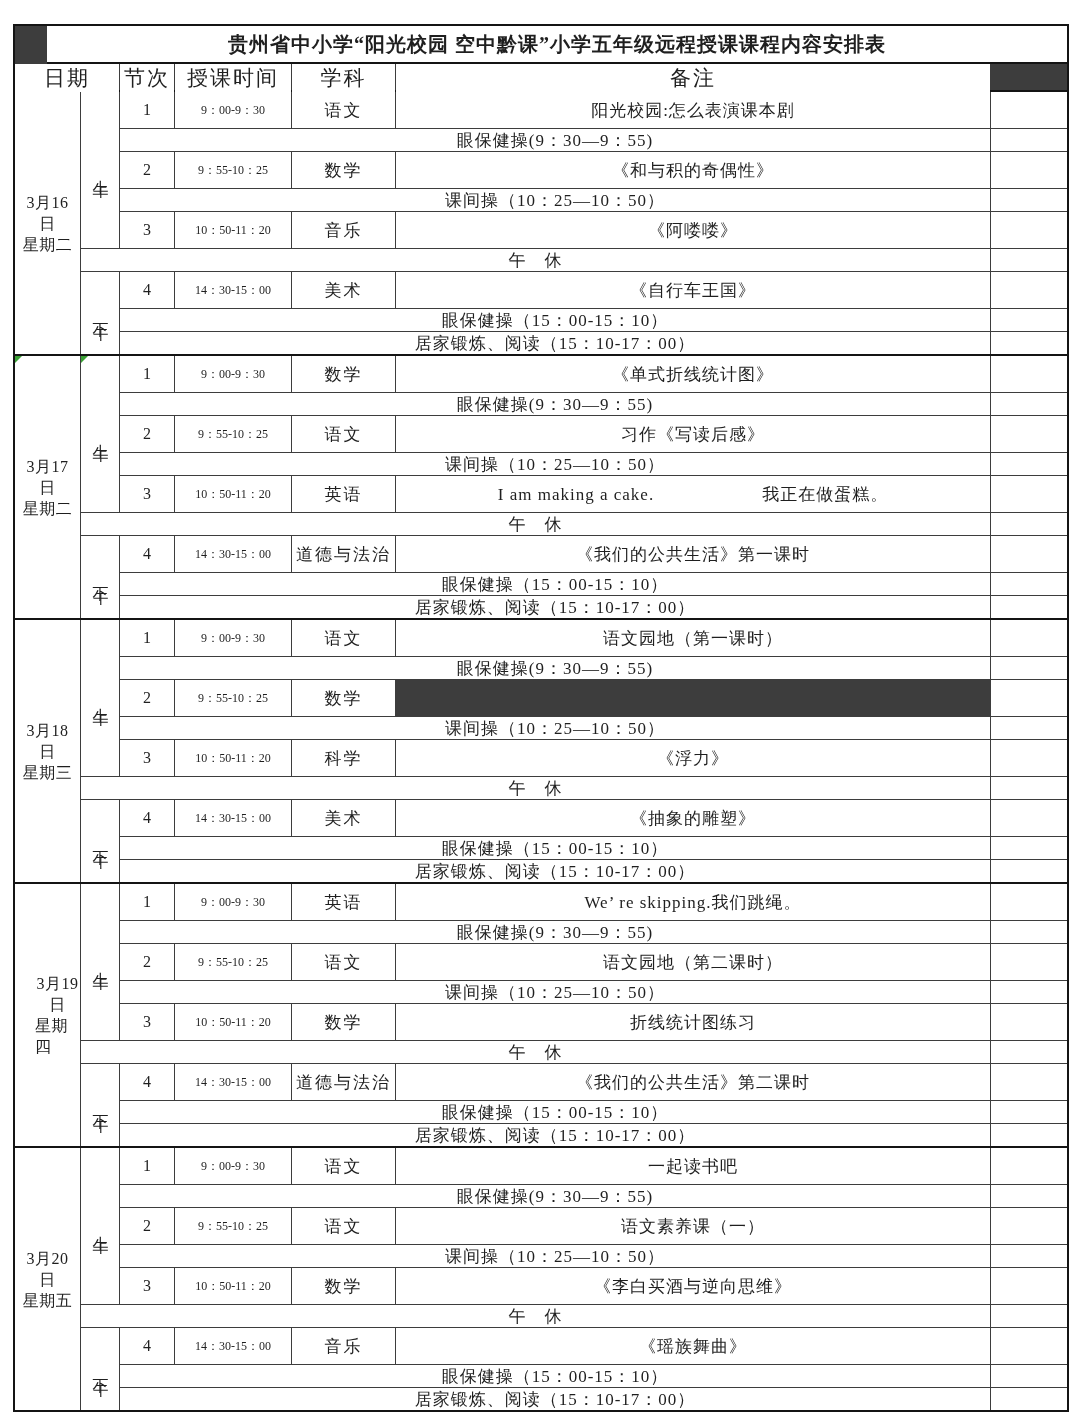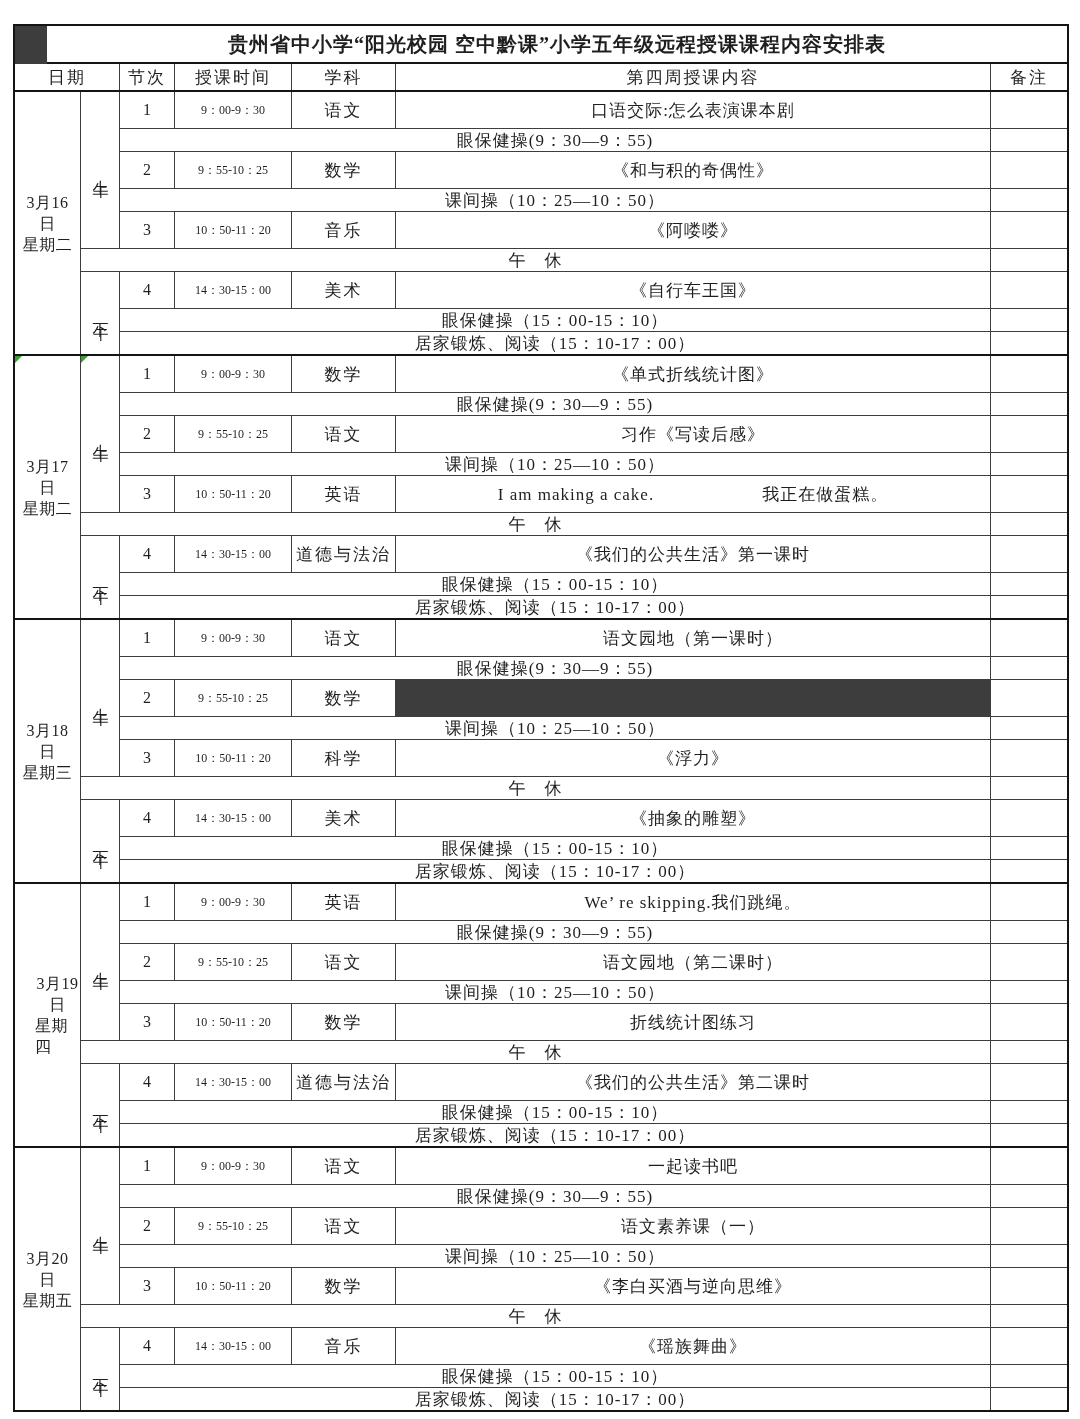--- a/index.html
+++ b/index.html
@@ -14,21 +14,21 @@
   .title{
     background:#fff;height:36px;display:flex;align-items:center;justify-content:center;
     font-size:20px;font-weight:bold;letter-spacing:1px;border-bottom:2px solid #141414;margin-left:32px;
   }
   .header-row{
     display:grid;grid-template-columns:104px 54px 116px 103px 1fr 76px;gap:1px;
     background:#3d3d3d;border-bottom:2px solid #141414;height:26px;
   }
   .header-row>div{
     background:#fff;display:flex;align-items:center;justify-content:center;
-    font-size:17px;letter-spacing:2px;
+    font-size:21px;letter-spacing:2px;
   }
   .day{
     display:grid;
     grid-template-columns:65px 38px 54px 116px 103px 1fr 76px;
     grid-template-rows:36px 22px 36px 22px 36px 22px 36px 22px 22px;
     gap:1px;background:#3d3d3d;
   }
   .day + .day{border-top:2px solid #141414;}
   .day>div{
     background:#fff;position:relative;display:flex;align-items:center;justify-content:center;
@@ -52,40 +52,39 @@
 </head>
 <body>
 
 <div class="sheet">
   <div class="title">贵州省中小学“阳光校园 空中黔课”小学五年级远程授课课程内容安排表</div>
   <div class="header-row">
     <div>日期</div>
     <div>节次</div>
     <div>授课时间</div>
     <div>学科</div>
-    <div>第四周授课内容</div>
     <div>备注</div>
   </div>
   <div id="days">
       <div class="day">
         <div class="date-cell" style="grid-area: 1 / 1 / 10;">
           <div>3月16</div>
           <div>日</div>
           <div>星期二</div>
         </div>
         <div class="session" style="grid-area: 1 / 2 / 6;">
           <span>上午</span>
         </div>
         <div class="session" style="grid-area: 7 / 2 / 10;">
           <span>下午</span>
         </div>
         <div class="num" style="grid-area: 1 / 3;">1</div>
         <div class="time-cell" style="grid-area: 1 / 4;">9：00-9：30</div>
         <div class="subject" style="grid-area: 1 / 5;">语文</div>
-        <div class="content-cell" style="grid-area: 1 / 6;">口语交际:怎么表演课本剧</div>
+        <div class="content-cell" style="grid-area: 1 / 6;">阳光校园:怎么表演课本剧</div>
         <div class="num" style="grid-area: 3 / 3;">2</div>
         <div class="time-cell" style="grid-area: 3 / 4;">9：55-10：25</div>
         <div class="subject" style="grid-area: 3 / 5;">数学</div>
         <div class="content-cell" style="grid-area: 3 / 6;">《和与积的奇偶性》</div>
         <div class="num" style="grid-area: 5 / 3;">3</div>
         <div class="time-cell" style="grid-area: 5 / 4;">10：50-11：20</div>
         <div class="subject" style="grid-area: 5 / 5;">音乐</div>
         <div class="content-cell" style="grid-area: 5 / 6; text-align: center;">《阿喽喽》</div>
         <div class="num" style="grid-area: 7 / 3;">4</div>
         <div class="time-cell" style="grid-area: 7 / 4;">14：30-15：00</div>

